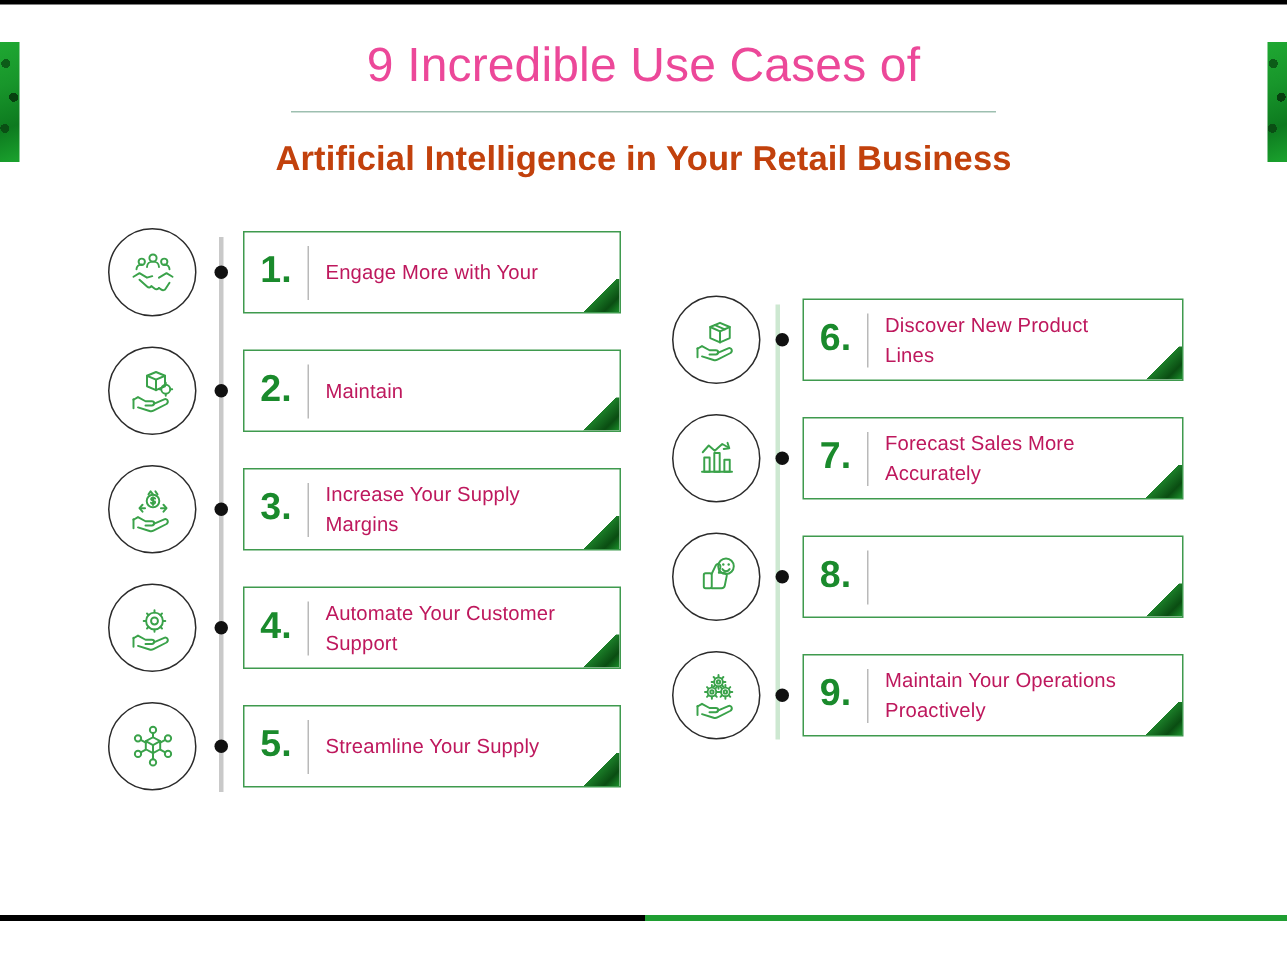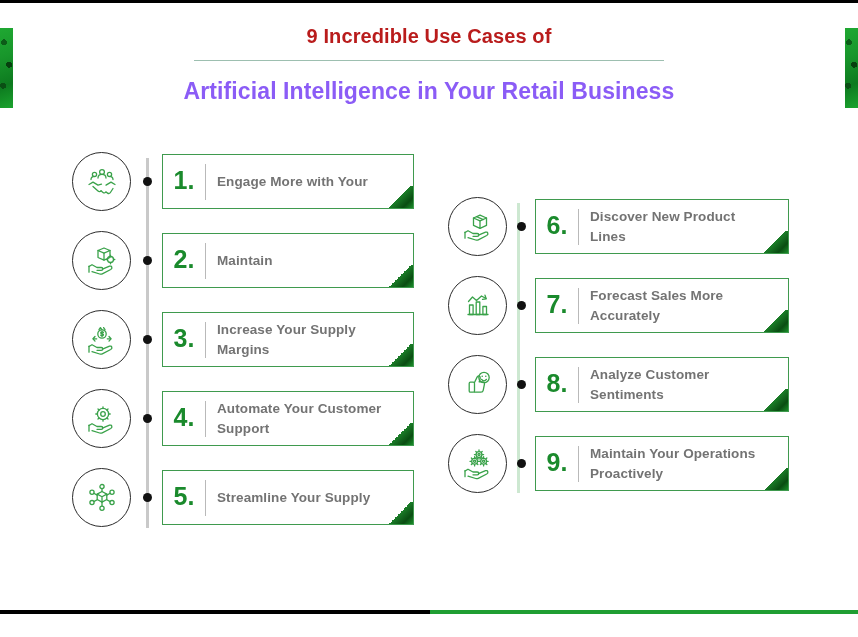--- a/index.html
+++ b/index.html
@@ -53,36 +53,36 @@
 
   
   .header {
     position: absolute;
     top: 24px;
     left: 0;
     width: 858px;
     text-align: center;
   }
   .title-top {
-    font-size: 20px;
-    font-weight: bold;
-    color: #b91c1c;
+    font-size: 32px;
+    font-weight: normal;
+    color: #ec4899;
     letter-spacing: 0.1px;
     line-height: 1.2;
   }
   .title-divider {
     width: 470px;
     height: 1px;
     background: #9dbfb0;
     margin: 12px auto 0 auto;
   }
   .title-bottom {
     font-size: 23px;
     font-weight: bold;
-    color: #8b5cf6;
+    color: #c2410c;
     letter-spacing: 0.1px;
     line-height: 1.2;
     margin-top: 17px;
   }
 
   
   .column {
     position: absolute;
   }
   .column.left  { left: 72px;  top: 152px; }
@@ -164,22 +164,22 @@
     flex: 0 0 auto;
     width: 1px;
     height: 36px;
     background: #b9b9b9;
   }
 
   .card-text {
     flex: 1 1 auto;
     padding: 0 8px 0 11px;
     font-size: 13.5px;
-    font-weight: bold;
-    color: #737373;
+    font-weight: normal;
+    color: #be185d;
     line-height: 1.42;
     letter-spacing: 0.1px;
   }
 
   .card-corner {
     position: absolute;
     right: 0;
     bottom: 0;
     width: 26px;
     height: 22px;
@@ -410,24 +410,20 @@
             <path d="M13.5 14.5l2.6-5.4c.5-1 1.5-1.4 2.3-1 .8.4 1 1.3.8 2.2l-1 3.6h3.5c1.2 0 2 .9 1.8 2l-1.3 6.4c-.2 1.1-1.1 1.8-2.2 1.8h-6.5"></path>
             <rect x="8.2" y="14.2" width="5.3" height="10" rx="1.2"></rect>
           </svg>
         </div>
         <div class="gap-a"></div>
         <div class="dot"></div>
         <div class="gap-b"></div>
         <div class="card">
           <div class="card-number">8.</div>
           <div class="card-sep"></div>
-          <div class="card-text">
-            <div>Analyze Customer</div>
-            <div>Sentiments</div>
-          </div>
           <div class="card-corner"></div>
         </div>
       </div>
 
       <div class="row">
         <div class="icon-circle">
           <svg width="34" height="34" viewBox="0 0 34 34" fill="none" stroke="#3aa24a" stroke-width="1.3" stroke-linecap="round" stroke-linejoin="round">
             <circle cx="18" cy="7.6" r="2.9"></circle>
             <circle cx="18" cy="7.6" r="1.1"></circle>
             <path d="M18 4.2V3M18 12.2V11M21.4 7.6h1.2M13.4 7.6h1.2M20.4 5.2l.85-.85M14.75 10.85l.85-.85M20.4 10l.85.85M14.75 4.35l.85.85"></path>

